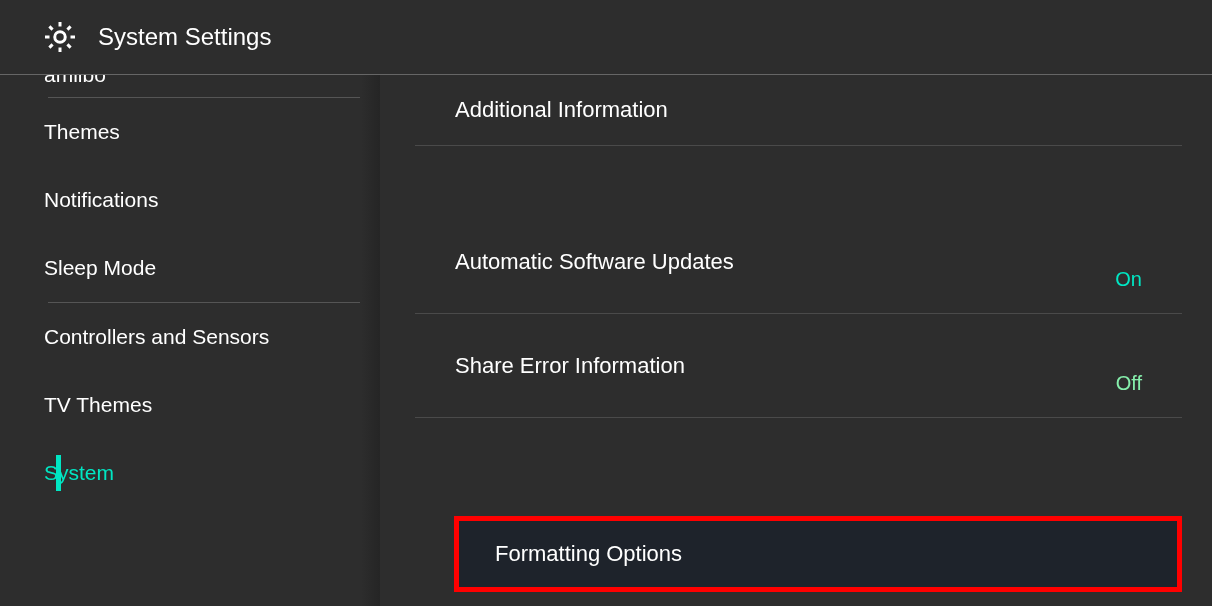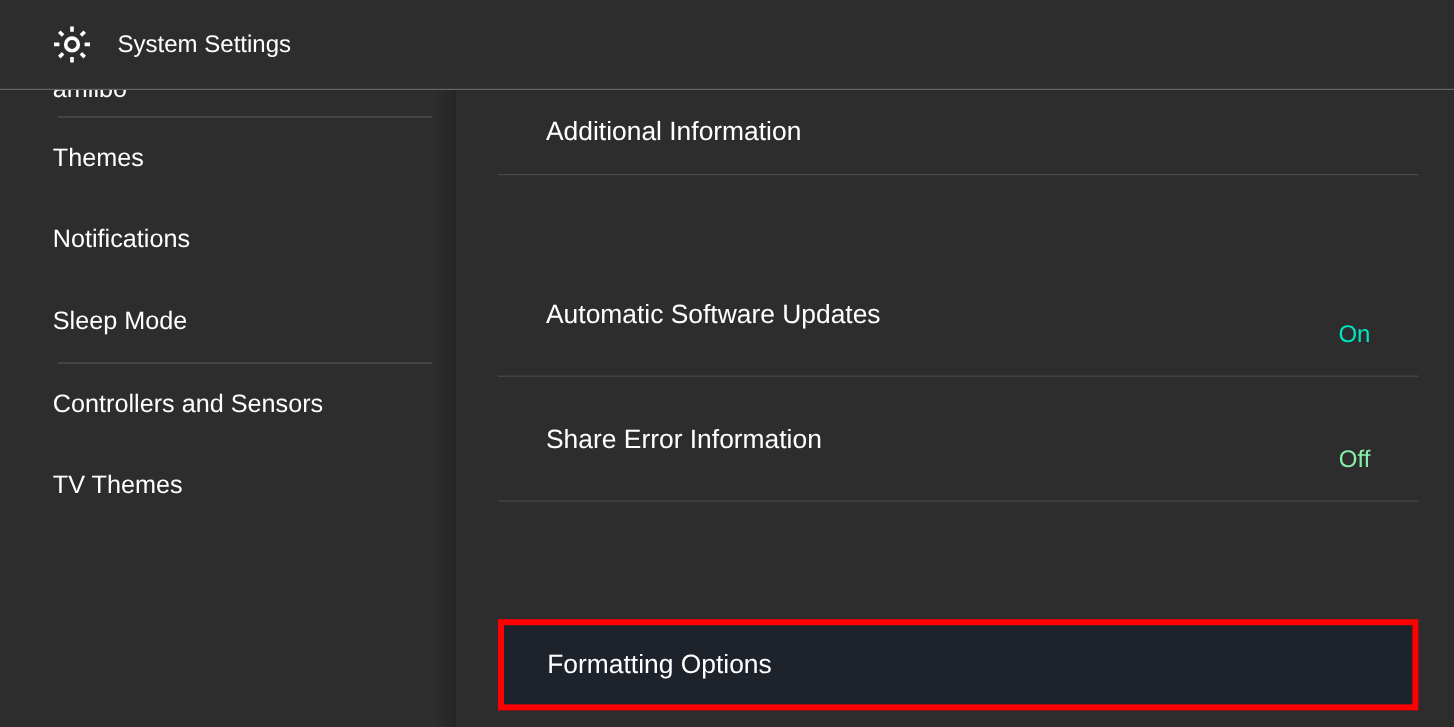--- a/index.html
+++ b/index.html
@@ -21,21 +21,21 @@
       height: 75px;
       padding-left: 42px;
       border-bottom: 1px solid #666;
     }
     .gear-icon {
       width: 36px;
       height: 36px;
       margin-right: 20px;
     }
     .header-title {
-      font-size: 20px;
+      font-size: 24px;
       font-weight: 400;
       color: #ffffff;
     }
     .main-container {
       display: flex;
       height: calc(100% - 75px);
     }
     .sidebar {
       width: 380px;
       background: linear-gradient(to right, #2d2d2d 0%, #2d2d2d 95%, #252525 100%);
@@ -108,20 +108,21 @@
       height: 98px;
     }
     .highlighted-box {
       border: 5px solid #ff0000;
       background: #1e232b;
       padding: 20px 36px;
       font-size: 22px;
       color: #ffffff;
       cursor: pointer;
       margin-top: 0;
+      margin-left: 39px;
     }
   </style>
 </head>
 <body>
 
 <div class="header">
   <span class="gear-icon">
     <svg viewBox="0 0 24 24" fill="none" stroke="#ffffff" stroke-width="2">
       <circle cx="12" cy="12" r="3.5"></circle>
       <path d="M12 2 L12 5 M12 19 L12 22 M22 12 L19 12 M5 12 L2 12 M19.07 4.93 L16.95 7.05 M7.05 16.95 L4.93 19.07 M19.07 19.07 L16.95 16.95 M7.05 7.05 L4.93 4.93"></path>
@@ -145,20 +146,23 @@
     <div class="sidebar-item">
       <span>Sleep Mode</span>
     </div>
     <div class="sidebar-divider"></div>
     <div class="sidebar-item">
       <span>Controllers and Sensors</span>
     </div>
     <div class="sidebar-item">
       <span>TV Themes</span>
     </div>
+    <div class="sidebar-item selected">
+      <span>System</span>
+    </div>
   </div>
 
   <div class="content">
     <div class="content-item">
       <span>Additional Information</span>
     </div>
     <div class="content-gap"></div>
     <div class="content-item">
       <span>Automatic Software Updates</span>
       <span class="content-value on">On</span>

